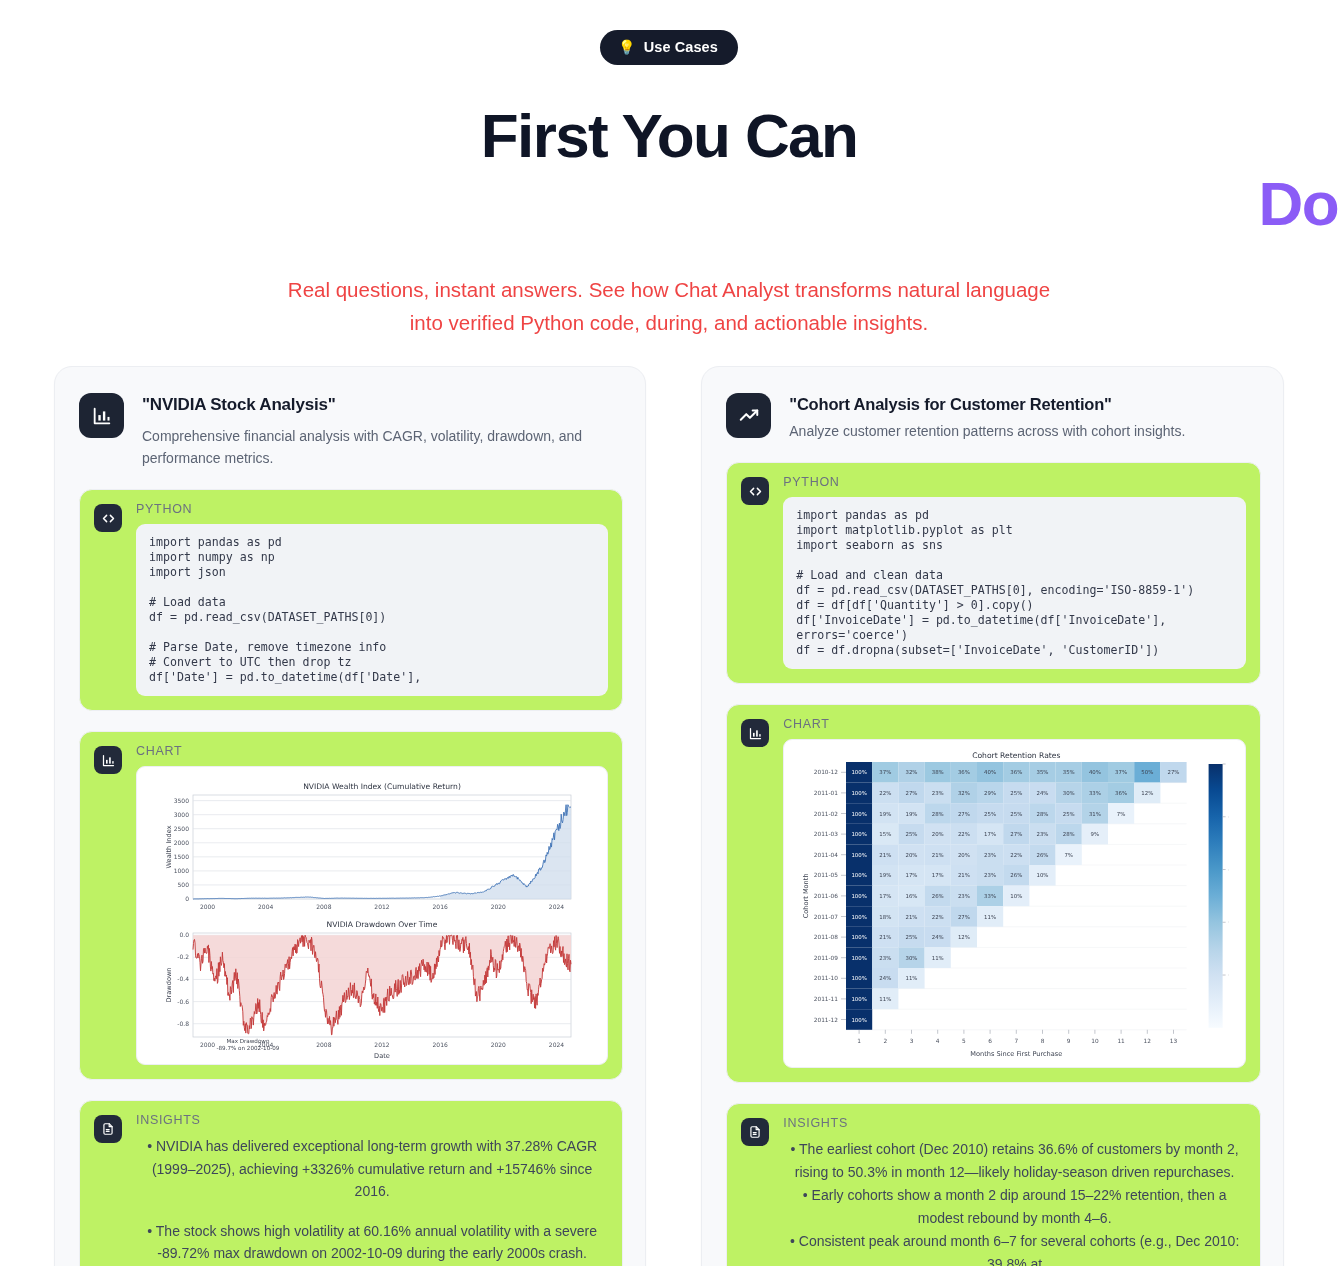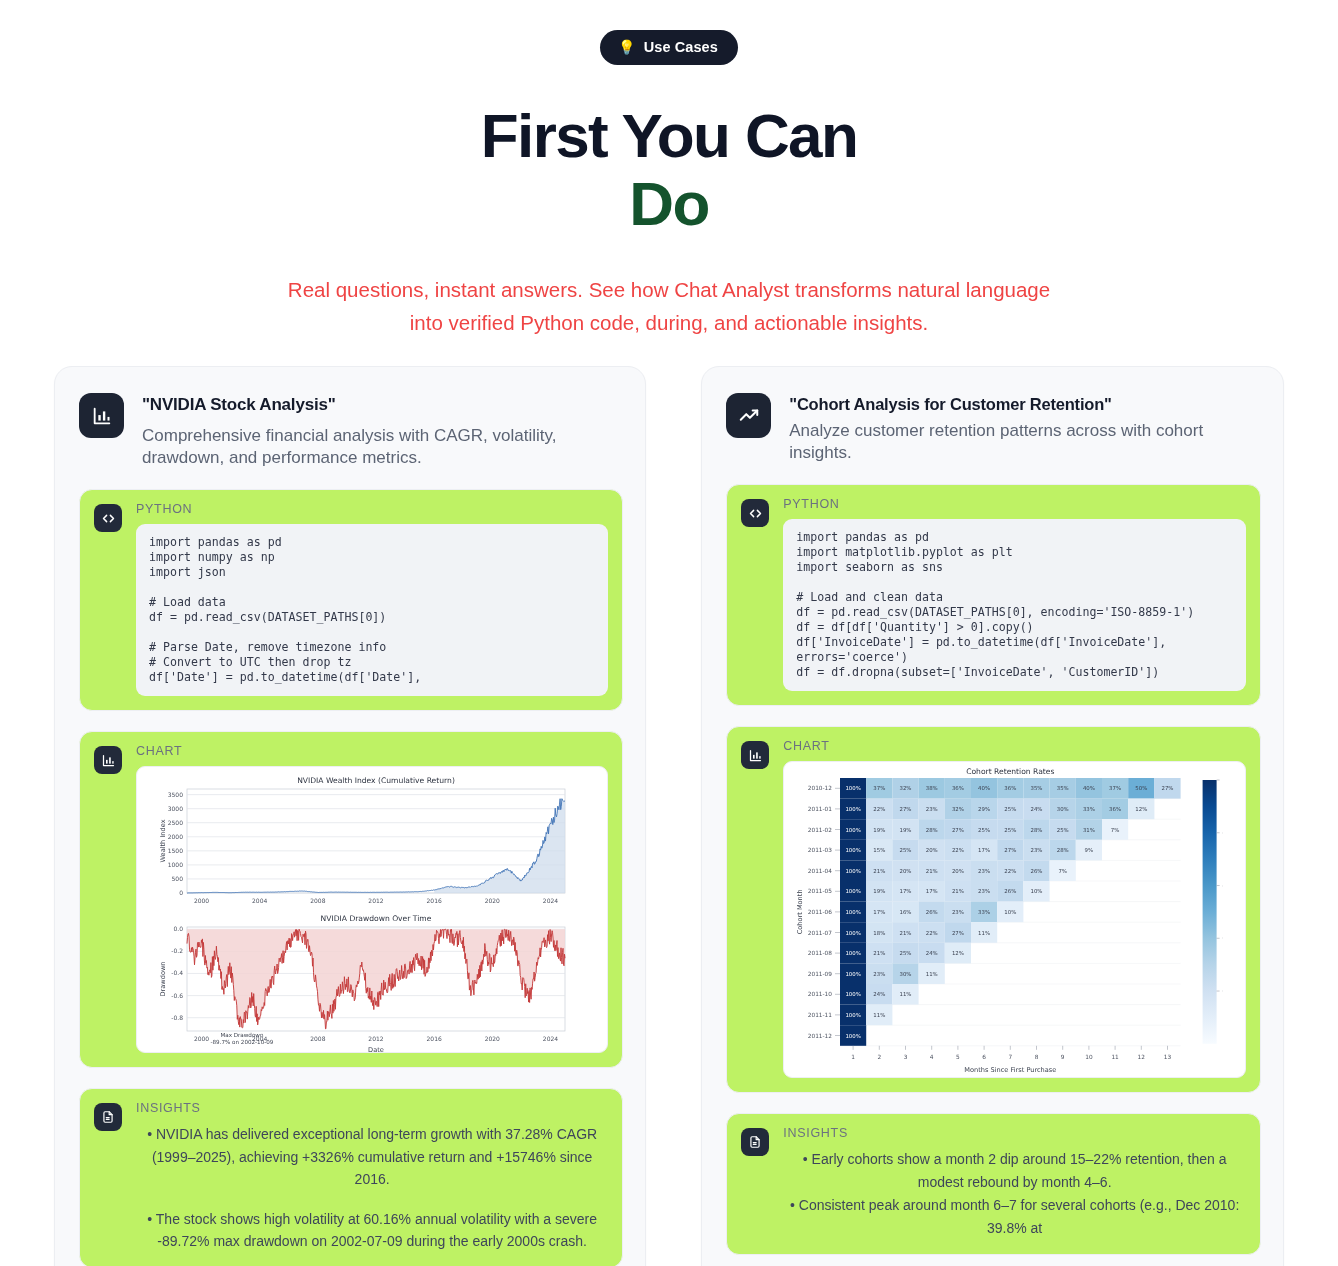--- a/index.html
+++ b/index.html
@@ -26,21 +26,21 @@
   
   h1.title {
     text-align: center;
     font-size: 62px;
     line-height: 62px;
     font-weight: 700;
     letter-spacing: -1.6px;
     margin-top: 40px;
     color: #0f1526;
   }
-  h1.title .l2 { display: block; color: #14532d; margin-top: 6px; }
+  h1.title .l2 { display: block; color: #8b5cf6; margin-top: 6px; text-align: right; }
   p.subtitle {
     text-align: center;
     margin-top: 38px;
     font-size: 20.5px;
     line-height: 33px;
     color: #ef4444;
     font-weight: 400;
   }
   p.subtitle span { display: block; }
 
@@ -70,21 +70,21 @@
     background: #1d2433;
     display: flex; align-items: center; justify-content: center;
     color: #fff;
   }
   .card-head .txt { padding-top: 2px; }
   .card-title {
     font-size: 17px; font-weight: 700; color: #151b2b; letter-spacing: -.2px;
   }
   .card-desc {
     margin-top: 10px;
-    font-size: 17px; line-height: 22px; color: #5c6474; max-width: 460px;
+    font-size: 14px; line-height: 22px; color: #5c6474; max-width: 460px;
   }
   .card.right .card-title { font-size: 16.5px; }
   .card.right .card-desc { margin-top: 6px; max-width: 520px; }
 
   
   .section {
     margin-top: 20px;
     background: #bef264;
     border: 1px solid #edeff3;
     border-radius: 13px;
@@ -117,20 +117,21 @@
   .insight-text { font-size: 14px; line-height: 22.5px; color: #3e465a; text-align: center; }
   .insight-text p + p { margin-top: 17px; }
   .card.right .insight-text { line-height: 23px; }
   .card.right .insight-text p + p { margin-top: 0px; }
 
   
   .chart-frame {
     background: #ffffff;
     border: 1px solid #edeff3;
     border-radius: 9px;
+    padding: 6px;
   }
 
   svg.plot { display: block; }
   .grid-line { stroke: #dfe2e8; stroke-width: .7; }
   .tick-lbl { font-family: "DejaVu Sans", sans-serif; font-size: 6px; fill: #4c5260; }
   .ax-title { font-family: "DejaVu Sans", sans-serif; font-size: 6.6px; fill: #3c4250; }
   .plot-title { font-family: "DejaVu Sans", sans-serif; font-size: 7.6px; fill: #2d3340; }
   .hm-val { font-family: "DejaVu Sans", sans-serif; font-size: 5.4px; fill: #3a4150; }
   .hm-val.light { fill: #ffffff; }
   .hm-lbl { font-family: "DejaVu Sans", sans-serif; font-size: 5.8px; fill: #4c5260; }
@@ -275,21 +276,21 @@
             <path d="M14 3H7a2 2 0 0 0-2 2v14a2 2 0 0 0 2 2h10a2 2 0 0 0 2-2V8z"></path>
             <polyline points="14 3 14 8 19 8"></polyline>
               <line x1="9" y1="13" x2="14" y2="13"></line>
               <line x1="9" y1="16" x2="14" y2="16"></line>
           </svg>
         </div>
         <div class="sec-body">
           <div class="sec-label">INSIGHTS</div>
           <div class="insight-text">
             <p>• NVIDIA has delivered exceptional long-term growth with 37.28% CAGR (1999–2025), achieving +3326% cumulative return and +15746% since 2016.</p>
-            <p>• The stock shows high volatility at 60.16% annual volatility with a severe -89.72% max drawdown on 2002-07-09 during the early 2000s crash.</p>
+            <p>• The stock shows high volatility at 60.16% annual volatility with a severe -89.72% max drawdown on 2002-10-09 during the early 2000s crash.</p>
           </div>
         </div>
       </div>
     </div>
 
     <div class="card right">
 
       <div class="card-head">
         <div class="app-icon">
           <svg width="22" height="22" viewBox="0 0 24 24" fill="none" stroke="currentColor" stroke-width="2.2" stroke-linecap="round" stroke-linejoin="round">
@@ -624,20 +625,21 @@
           <svg width="14" height="14" viewBox="0 0 24 24" fill="none" stroke="currentColor" stroke-width="2" stroke-linecap="round" stroke-linejoin="round">
             <path d="M14 3H7a2 2 0 0 0-2 2v14a2 2 0 0 0 2 2h10a2 2 0 0 0 2-2V8z"></path>
             <polyline points="14 3 14 8 19 8"></polyline>
               <line x1="9" y1="13" x2="14" y2="13"></line>
               <line x1="9" y1="16" x2="14" y2="16"></line>
           </svg>
         </div>
         <div class="sec-body">
           <div class="sec-label">INSIGHTS</div>
           <div class="insight-text">
+            <p>• The earliest cohort (Dec 2010) retains 36.6% of customers by month 2, rising to 50.3% in month 12—likely holiday-season driven repurchases.</p>
             <p>• Early cohorts show a month 2 dip around 15–22% retention, then a modest rebound by month 4–6.</p>
             <p>• Consistent peak around month 6–7 for several cohorts (e.g., Dec 2010: 39.8% at</p>
           </div>
         </div>
       </div>
     </div>
 
   </div>
 </div>
 

